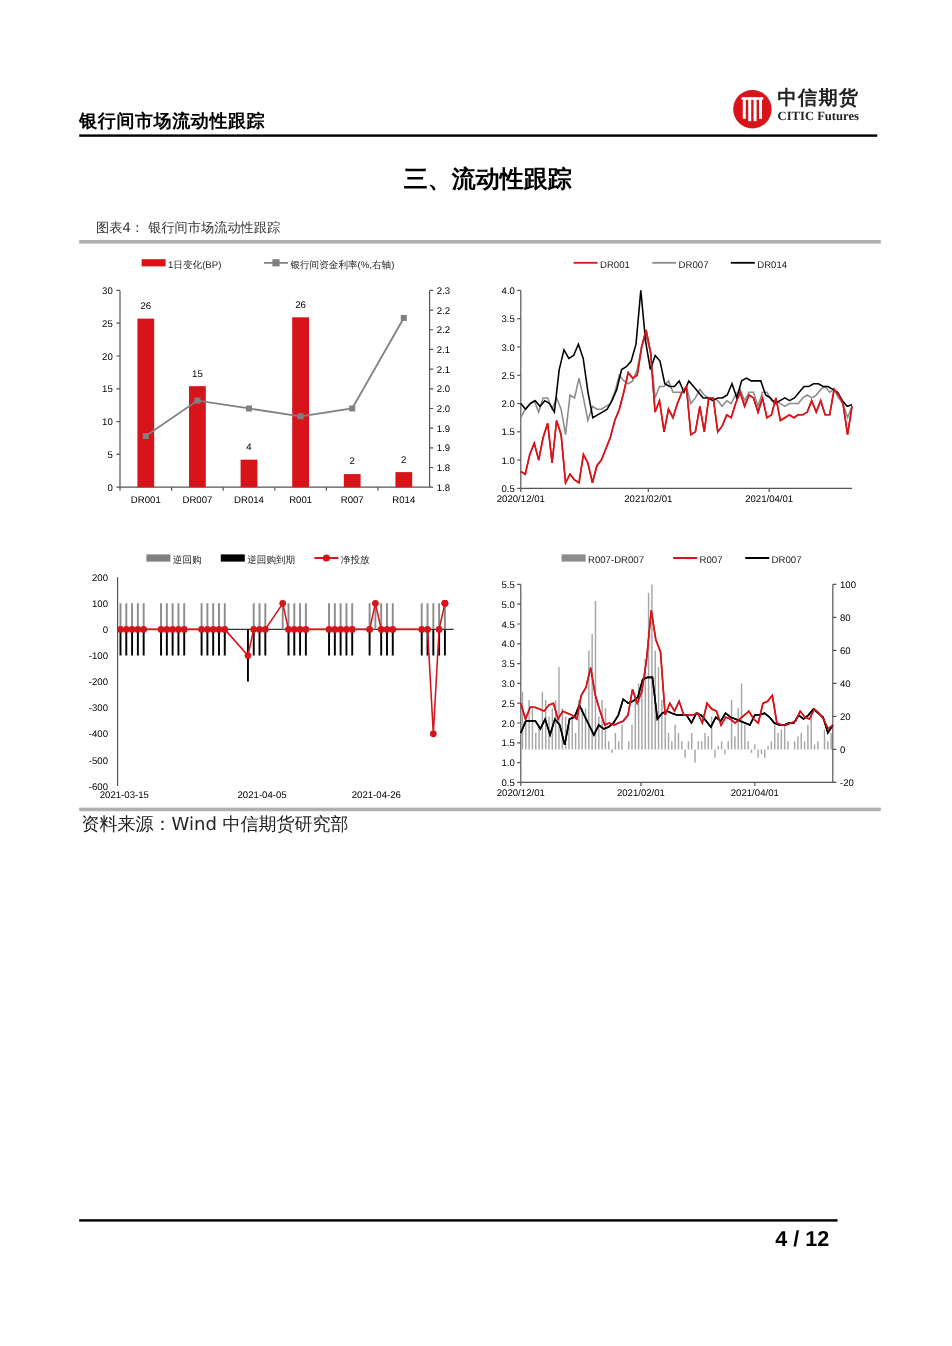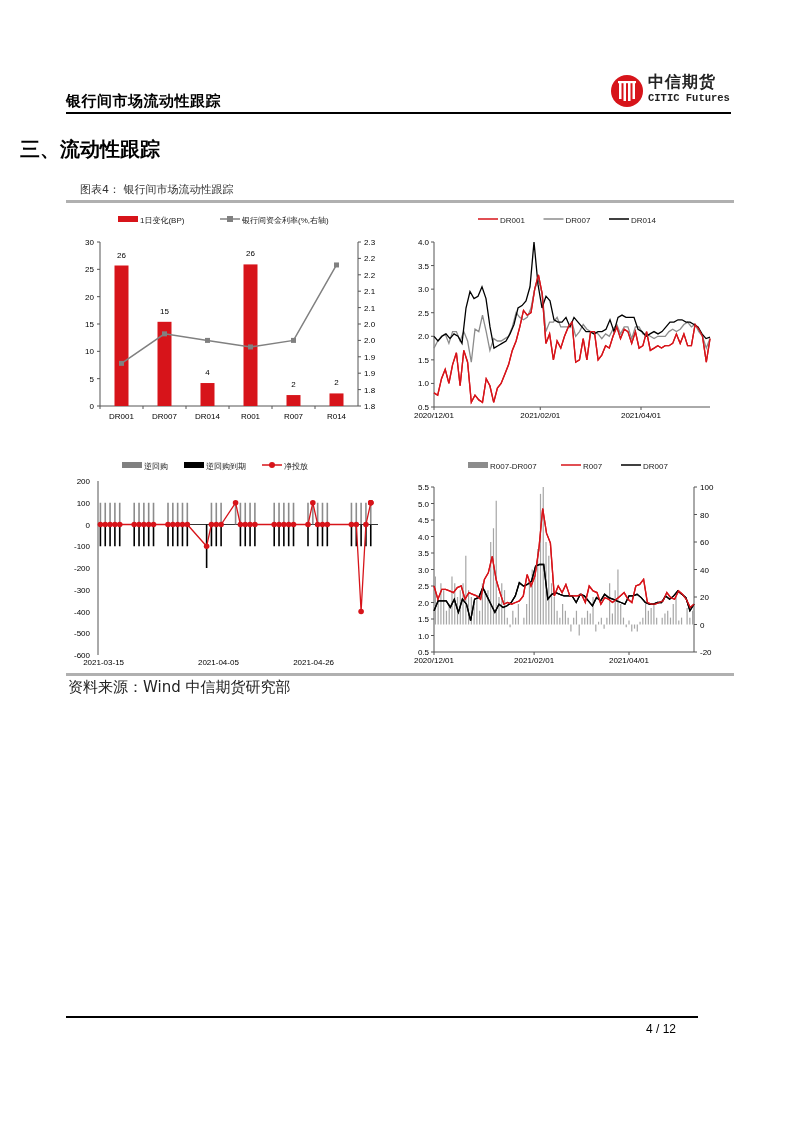--- a/index.html
+++ b/index.html
@@ -1,28 +1,28 @@
 <!DOCTYPE html>
 <html><head>
 <meta charset="utf-8">
 <style>
   html,body{margin:0;padding:0;background:#fff;}
   body{width:793px;height:1122px;position:relative;font-family:"DejaVu Sans","Liberation Sans",sans-serif;color:#000;overflow:hidden;}
   .header-title{position:absolute;left:66px;top:92px;font-size:15px;font-weight:bold;letter-spacing:0.5px;}
   .header-rule{position:absolute;left:66px;top:112px;width:665px;height:2px;background:#000;}
   .logo{position:absolute;left:610px;top:72px;width:120px;height:36px;}
   .logo-cn{position:absolute;left:38px;top:0;font-size:16px;font-weight:bold;font-family:Liberation Sans, sans-serif;color:#222;letter-spacing:1px;}
-  .logo-en{position:absolute;left:38px;top:20px;font-size:10.5px;font-weight:bold;font-family:Liberation Mono, monospace;color:#222;}
-  .section-title{position:absolute;left:0;width:793px;top:136px;font-size:20px;font-weight:bold;padding-left:20px;box-sizing:border-box;}
+  .logo-en{position:absolute;left:38px;top:20px;font-size:10.5px;font-weight:bold;font-family:Liberation Serif, serif;color:#222;}
+  .section-title{position:absolute;left:0;width:793px;top:136px;text-align:center;font-size:20px;font-weight:bold;padding-left:20px;box-sizing:border-box;}
   .fig-caption{position:absolute;left:68px;top:182px;font-size:11px;color:#333;padding-left:12px;}
   .fig-rule-top{position:absolute;left:66px;top:200px;width:668px;height:3px;background:#b0b0b0;}
   .fig-rule-bot{position:absolute;left:66px;top:673px;width:668px;height:3px;background:#b0b0b0;}
   .source{position:absolute;left:68px;top:678px;font-size:15px;color:#222;}
   .footer-rule{position:absolute;left:66px;top:1016px;width:632px;height:2px;background:#000;}
-  .page-num{position:absolute;left:646px;top:1022px;font-size:12px;font-weight:normal;font-family:"Liberation Sans",sans-serif;}
+  .page-num{position:absolute;left:646px;top:1022px;font-size:18px;font-weight:bold;font-family:"Liberation Sans",sans-serif;}
   svg text{font-family:"Liberation Sans","DejaVu Sans",sans-serif;}
   .chart{position:absolute;}
 </style>
 </head>
 <body>
 
 <div class="header-title">银行间市场流动性跟踪</div>
 <div class="logo">
   <svg width="34" height="34" viewBox="0 0 34 34" style="position:absolute;left:0;top:2px;">
     <circle cx="17" cy="17" r="16" fill="#d7141a"></circle>

